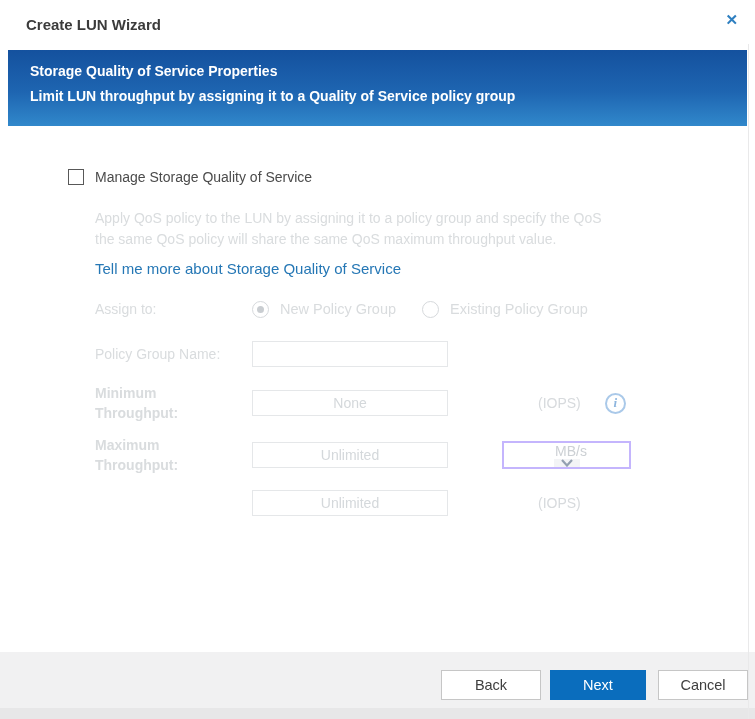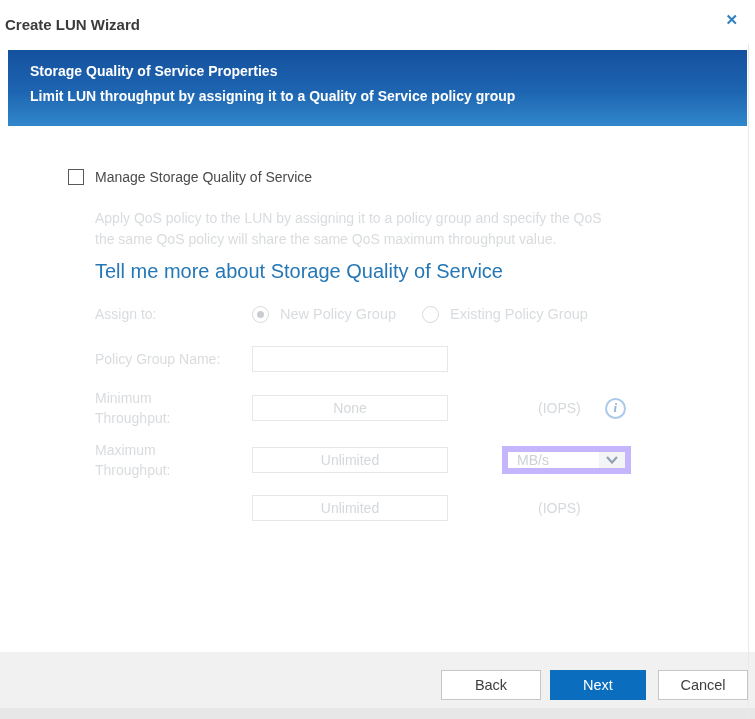--- a/index.html
+++ b/index.html
@@ -3,41 +3,41 @@
 <meta charset="utf-8">
 <style>
   * { margin:0; padding:0; box-sizing:border-box; }
   html,body { width:755px; height:719px; }
   body {
     position:relative; background:#ffffff; overflow:hidden;
     font-family:"Liberation Sans", sans-serif; color:#4a4a4a;
   }
   
   .titlebar { position:relative; height:50px; background:#ffffff; }
-  .dlg-title { position:absolute; left:5px; top:16px; font-size:15px; font-weight:bold; color:#3b3b3b; }
+  .dlg-title { position:absolute; left:26px; top:16px; font-size:15px; font-weight:bold; color:#3b3b3b; }
   .close-btn { position:absolute; right:17px; top:11px; font-size:15px; font-weight:bold; color:#2e7fc0; cursor:pointer; line-height:18px; }
   
   .banner {
     margin:0 8px; height:76px; padding:13px 20px 0 22px;
     background:linear-gradient(to bottom, #14519e 0%, #1e65b1 55%, #3188cb 100%);
     color:#ffffff;
   }
   .banner-title { font-size:14px; font-weight:bold; }
   .banner-sub { font-size:14px; font-weight:bold; margin-top:9px; }
   
   .chk-row { margin:43px 0 0 68px; display:flex; align-items:center; }
   .chk-box { width:16px; height:16px; border:1px solid #585858; background:#fff; flex:none; cursor:pointer; }
   .chk-label { margin-left:11px; font-size:14px; color:#4b4b4b; }
   .desc { margin:23px 0 0 95px; width:620px; font-size:14px; line-height:21px; color:#d9dcde; }
   .link-row { margin:10px 0 0 95px; }
-  .more-link { font-size:20px; color:#2577b5; cursor:pointer; display:inline-block; }
+  .more-link { font-size:15px; color:#2577b5; cursor:pointer; display:inline-block; }
   .form { margin-left:95px; }
   .row { display:flex; align-items:center; }
   .lbl { width:157px; flex:none; font-size:14px; color:#d9dcde; line-height:20px; }
-  .lbl .narrow { display:inline-block; width:92px; }
+  .lbl .narrow { display:inline-block; width:92px;font-weight:bold; }
   .row-assign { margin-top:21px; }
   .radio { width:17px; height:17px; border:1px solid #d6d9dc; border-radius:50%; background:#fff; position:relative; flex:none; }
   .radio.sel::after { content:''; position:absolute; left:4px; top:4px; width:7px; height:7px; border-radius:50%; background:#c9cdd1; }
   .radio-label { margin-left:11px; font-size:14.5px; color:#d9dcde; }
   .radio-gap { margin-left:26px; }
   .row-policy { margin-top:22px; }
   .row-min { margin-top:16px; }
   .row-max { margin-top:12px; }
   .row-iops2 { margin-top:15px; }
   .txt {
@@ -45,22 +45,22 @@
     padding:0 8px; font-size:14px; color:#9aa0a6; font-family:"Liberation Sans", sans-serif; outline:none;text-align:center;
   }
   .txt::placeholder { color:#d4d8db; opacity:1; }
   .unit { margin-left:90px; font-size:14px; color:#d7dadd; }
   .info-icon {
     margin-left:24px; width:21px; height:21px; border:2px solid #aac9e9; border-radius:50%;
     display:flex; align-items:center; justify-content:center;
     color:#8db5de; font-size:13px; font-weight:bold; font-family:"Liberation Serif", serif; font-style:italic;
   }
   .select {
-    margin-left:54px; width:129px; height:28px; border:6px solid #c4b5fd; background:#fff;
-    display:flex; align-items:center; cursor:default;
+    margin-left:54px; width:129px; height:28px; border:2px solid #c4b5fd; background:#fff;
+    display:flex; align-items:center; cursor:default;flex-direction:column;
   }
   .select-value { flex:1; padding-left:9px; font-size:14px; color:#ccd0d4; }
   .select-arrow { width:26px; height:100%; background:#f3f4f6; display:flex; align-items:center; justify-content:center; }
   
   .footer { position:absolute; left:0; right:0; bottom:0; height:67px; background:#f1f1f2; }
   .footer-bottom-strip { position:absolute; left:0; right:0; bottom:0; height:11px; background:#e7e7e8; }
   .btns { position:absolute; top:18px; right:7px; display:flex; }
   .btn {
     height:30px; display:flex; align-items:center; justify-content:center;
     font-size:14.5px; cursor:pointer; font-family:"Liberation Sans", sans-serif;

